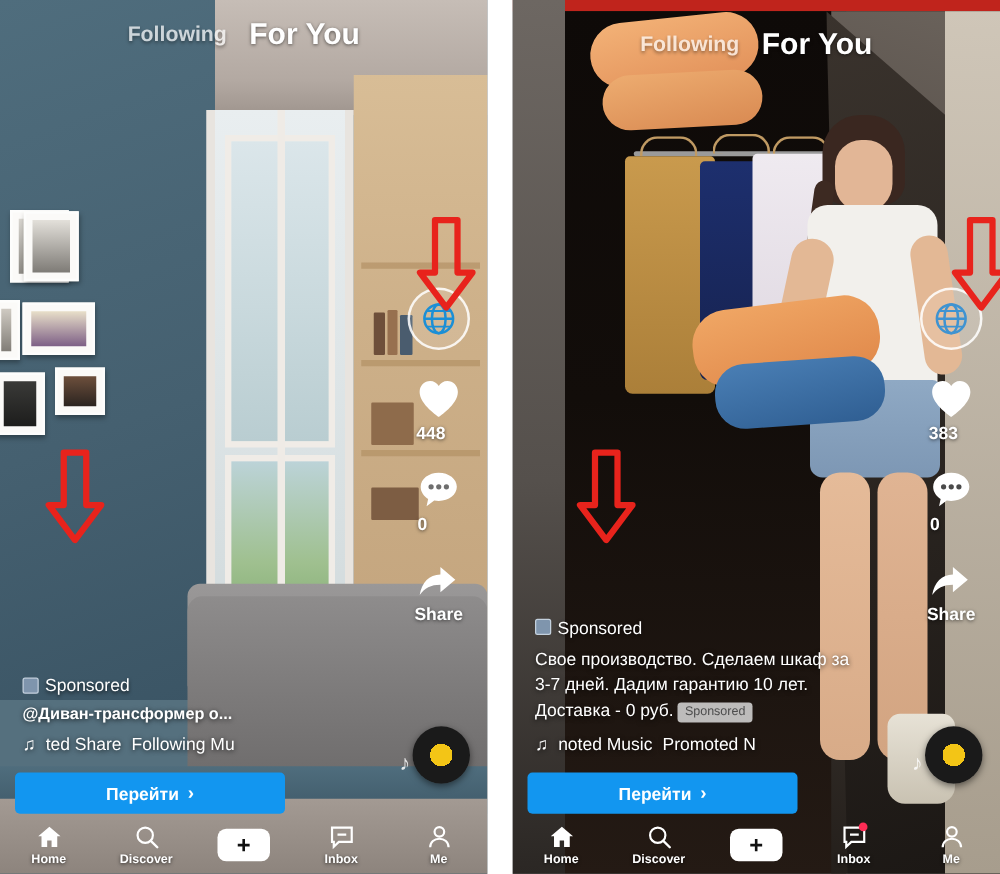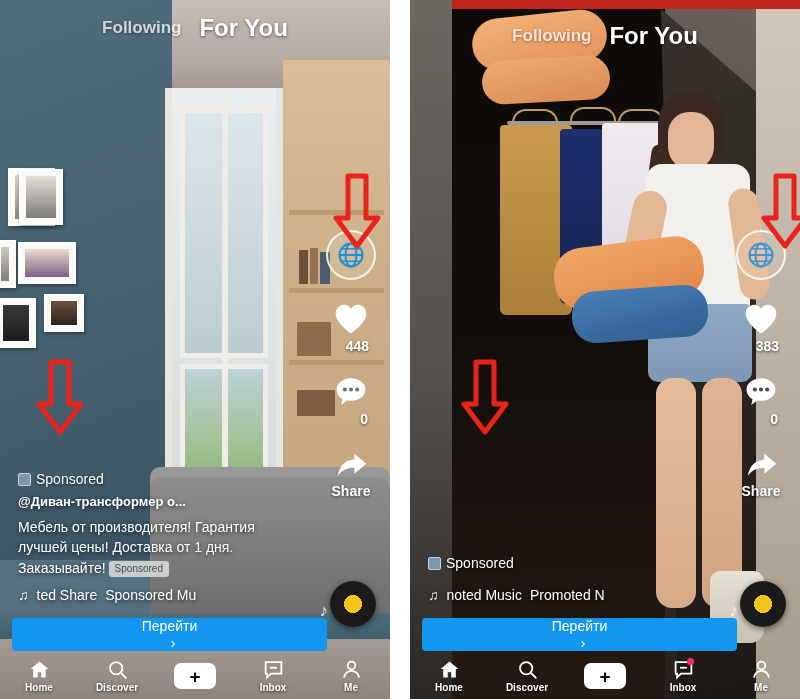--- a/index.html
+++ b/index.html
@@ -101,21 +101,21 @@
   .wd-pillow-top2 { position:absolute; left:72px; top:58px; width:128px; height:44px; background:linear-gradient(170deg,#edac70,#d98a52); border-radius:22px; transform:rotate(-3deg); }
   .wd-vase { position:absolute; right:36px; bottom:56px; width:54px; height:72px; background:linear-gradient(180deg,#e7e2d6,#c9c2b2); border-radius:10px 10px 14px 14px; }
 
   
   .ui { position:absolute; inset:0; }
   .tabs { position:absolute; top:0; left:0; right:0; height:56px; display:flex; align-items:center; justify-content:center; gap:18px; }
   .tab { color:#ffffff; font-size:17px; font-weight:700; opacity:.72; text-shadow:0 1px 3px rgba(0,0,0,.55); }
   .tab.active { opacity:1; font-size:24px; }
 
   .rail { position:absolute; right:8px; top:230px; width:62px; display:flex; flex-direction:column; align-items:center; }
-  .rail-item { display:flex; flex-direction:column; align-items:flex-end; margin-bottom:22px; }
+  .rail-item { display:flex; flex-direction:column; align-items:flex-start; margin-bottom:22px; }
   .avatar-ring {
     width:50px; height:50px; border-radius:50%; border:2px solid rgba(255,255,255,.85);
     display:flex; align-items:center; justify-content:center; background:rgba(255,255,255,.12);
   }
   .rail-count { color:#fff; font-size:14px; font-weight:700; margin-top:3px; text-shadow:0 1px 3px rgba(0,0,0,.6); }
   .rail-label { color:#fff; font-size:14px; font-weight:700; margin-top:2px; text-shadow:0 1px 3px rgba(0,0,0,.6); }
 
   .vinyl {
     position:absolute; right:14px; bottom:72px; width:46px; height:46px; border-radius:50%;
     background: radial-gradient(circle at 50% 50%, #f3c516 0 9px, #1a1a1a 9px 100%);
@@ -129,23 +129,23 @@
   .sponsored-badge span { color:#fff; font-size:14px; text-shadow:0 1px 3px rgba(0,0,0,.7); }
   .handle { color:#fff; font-size:13px; font-weight:700; margin-bottom:8px; text-shadow:0 1px 4px rgba(0,0,0,.75); }
   .desc { color:#fff; font-size:14px; line-height:1.45; text-shadow:0 1px 4px rgba(0,0,0,.75); }
   .inline-chip {
     display:inline-block; background:rgba(225,225,225,.82); color:#4d4d4d;
     font-size:10px; padding:1px 6px; border-radius:3px; vertical-align:1px; margin-left:3px; text-shadow:none;
   }
   .music-row { display:flex; align-items:center; gap:8px; margin-top:9px; color:#fff; font-size:14px; text-shadow:0 1px 4px rgba(0,0,0,.75); }
 
   .cta {
-    position:absolute; left:12px; width:315px; bottom:48px; height:33px;
+    position:absolute; left:12px; width:216px; bottom:48px; height:33px;
     background:#1296f0; border-radius:4px; display:flex; align-items:center; justify-content:center;
-    color:#fff; font-size:14px; font-weight:400;flex-direction:column;
+    color:#fff; font-size:14px; font-weight:700;
   }
 
   .navbar { position:absolute; left:0; right:0; bottom:0; height:46px; display:flex; align-items:center; }
   .nav-item { flex:1; display:flex; flex-direction:column; align-items:center; gap:2px; position:relative; }
   .nav-label { color:#fff; font-size:10px; font-weight:700; text-shadow:0 1px 3px rgba(0,0,0,.7); }
   .plus-btn {
     width:42px; height:26px; border-radius:7px; background:#fff;
     display:flex; align-items:center; justify-content:center;
     position:relative; color:#111; font-size:19px; font-weight:700; line-height:1;
   }
@@ -255,29 +255,24 @@
 
       <div class="note-float">♪</div>
       <div class="vinyl"></div>
 
       <div class="caption">
         <div class="sponsored-badge">
           <div class="sq-icon"></div>
           <span>Sponsored</span>
         </div>
         <div class="handle">@Диван-трансформер о...</div>
-        <div class="desc">
-          <span>Мебель от производителя! Гарантия</span><br>
-          <span>лучшей цены! Доставка от 1 дня.</span><br>
-          <span>Заказывайте!</span><span class="inline-chip">Sponsored</span>
-        </div>
         <div class="music-row">
           <span>♫</span>
           <span>ted Share</span>
-          <span>Sponsored Mu</span>
+          <span>Following Mu</span>
         </div>
       </div>
 
       <div class="cta">
         <span>Перейти</span>
         <span style="margin-left:7px;font-size:15px;">›</span>
       </div>
 
       <div class="navbar">
         <div class="nav-item">
@@ -404,20 +399,25 @@
       </div>
 
       <div class="note-float">♪</div>
       <div class="vinyl"></div>
 
       <div class="caption">
         <div class="sponsored-badge">
           <div class="sq-icon"></div>
           <span>Sponsored</span>
         </div>
+        <div class="desc">
+          <span>Свое производство. Сделаем шкаф за</span><br>
+          <span>3-7 дней. Дадим гарантию 10 лет.</span><br>
+          <span>Доставка - 0 руб.</span><span class="inline-chip">Sponsored</span>
+        </div>
         <div class="music-row">
           <span>♫</span>
           <span>noted Music</span>
           <span>Promoted N</span>
         </div>
       </div>
 
       <div class="cta">
         <span>Перейти</span>
         <span style="margin-left:7px;font-size:15px;">›</span>

